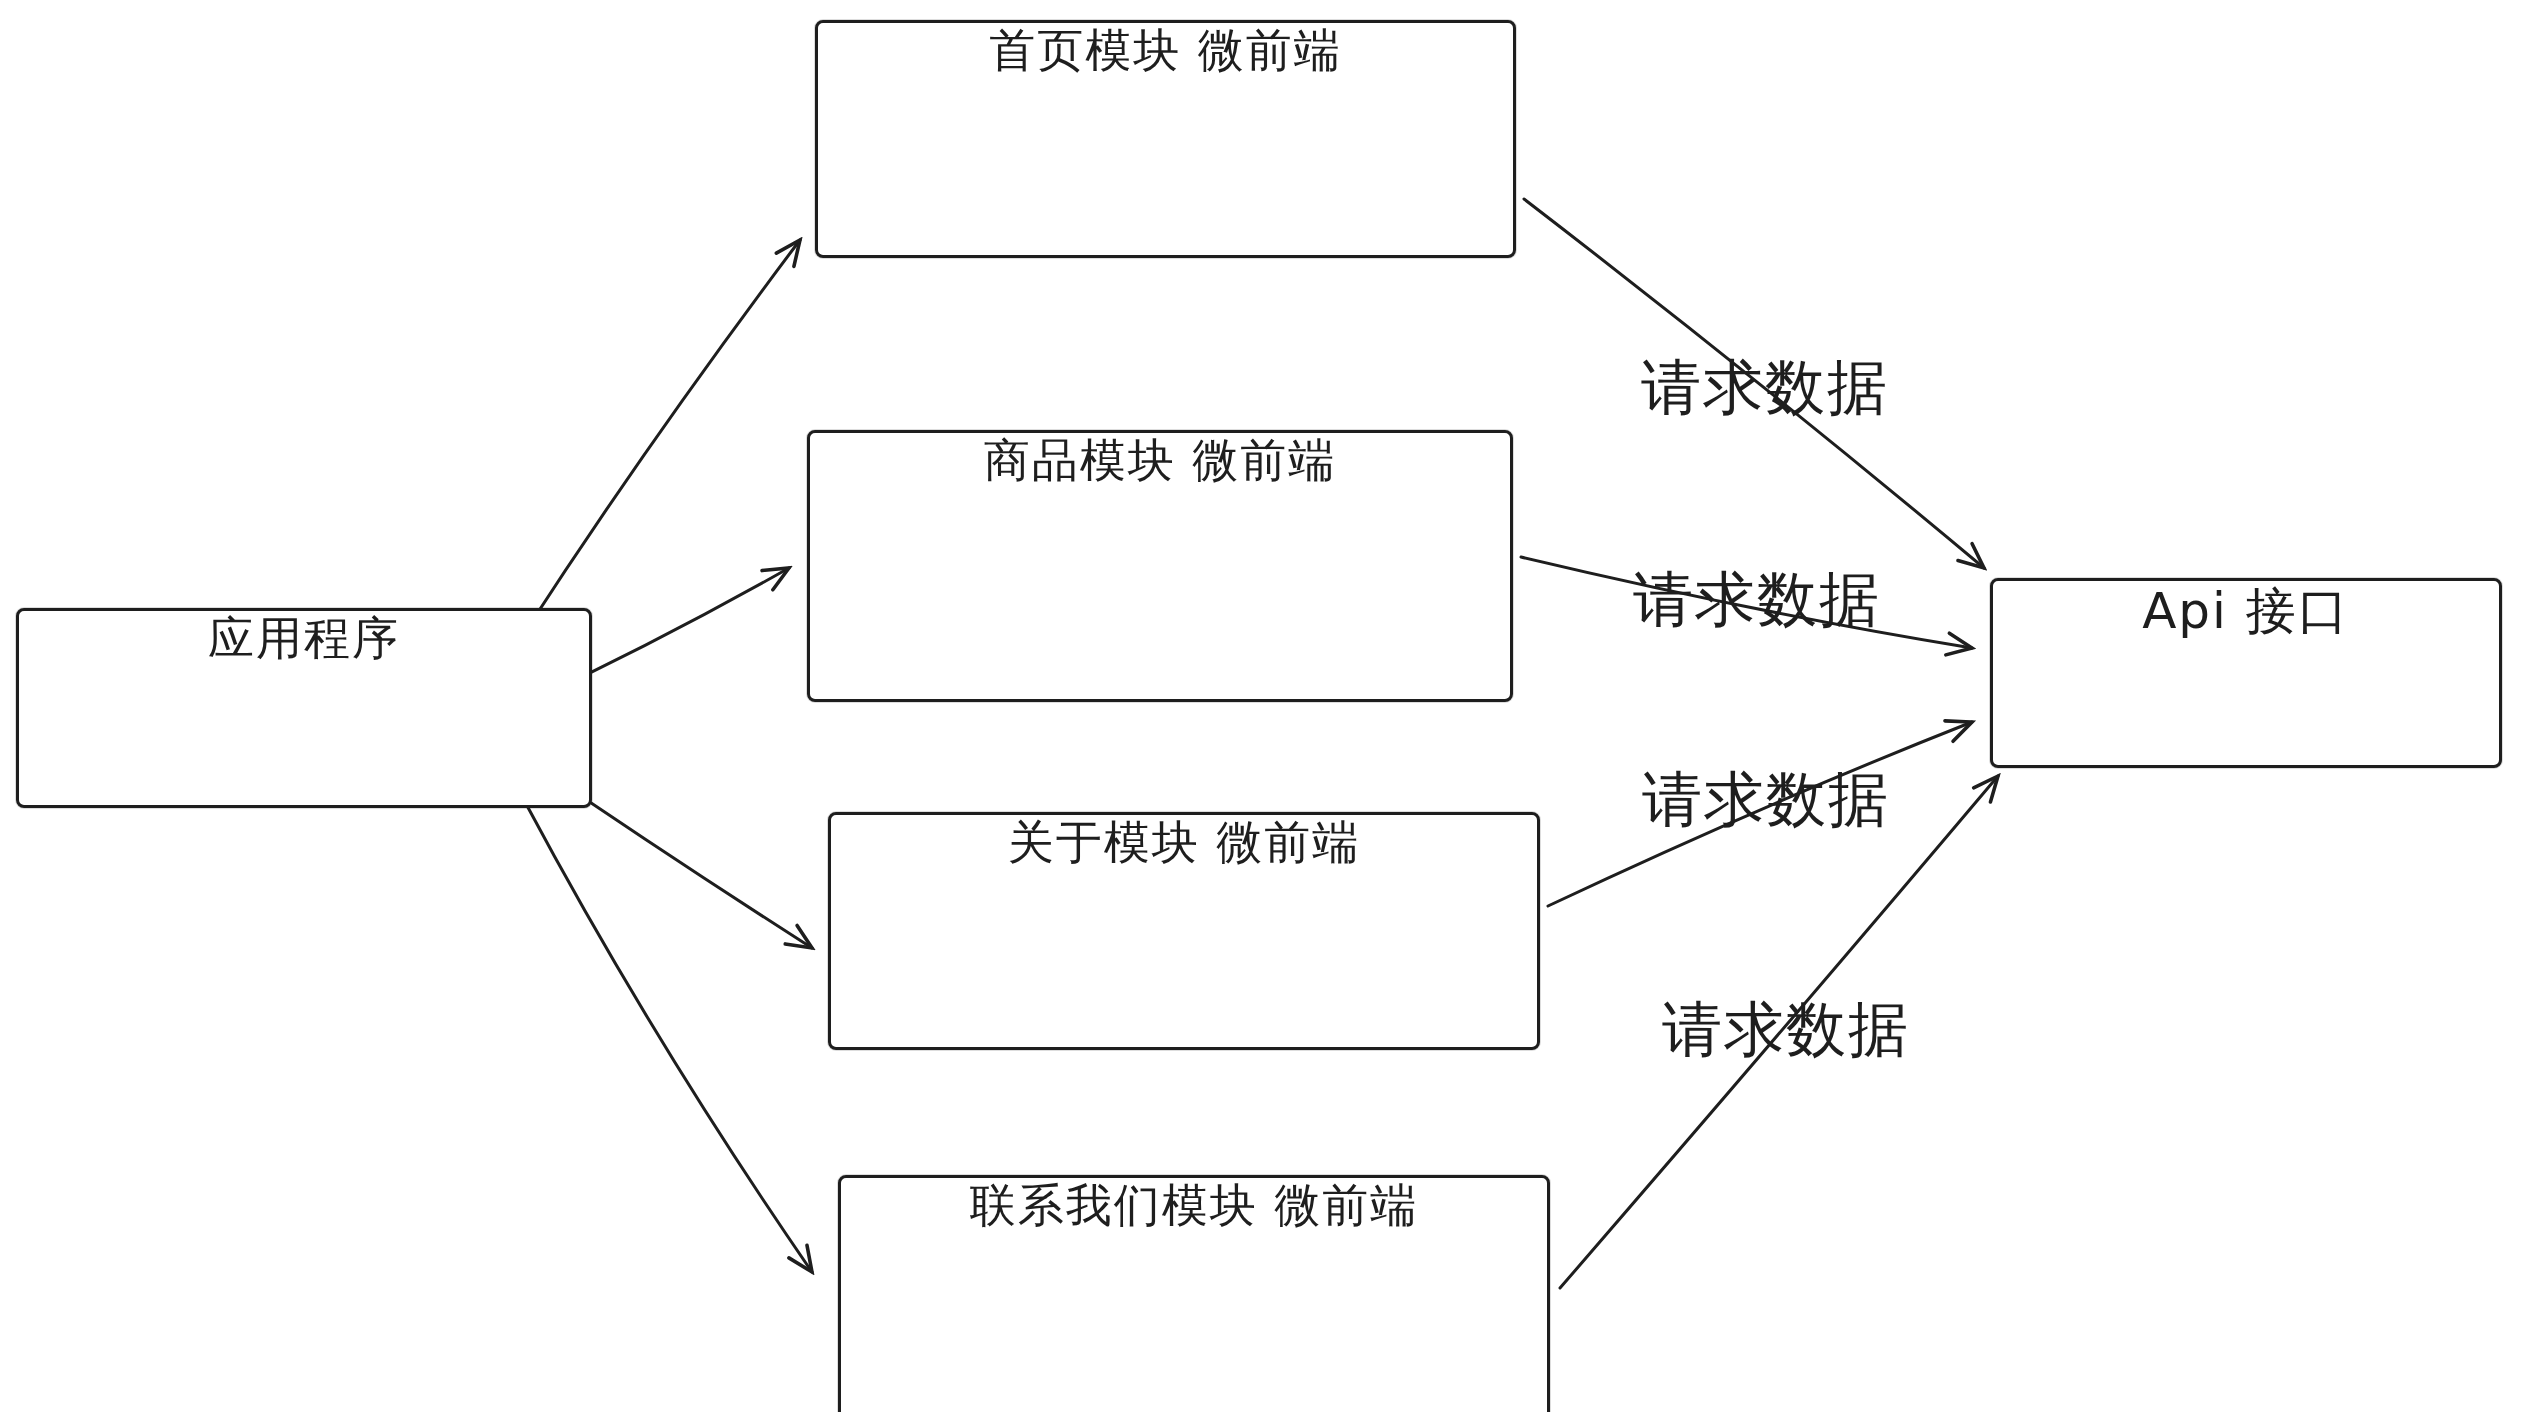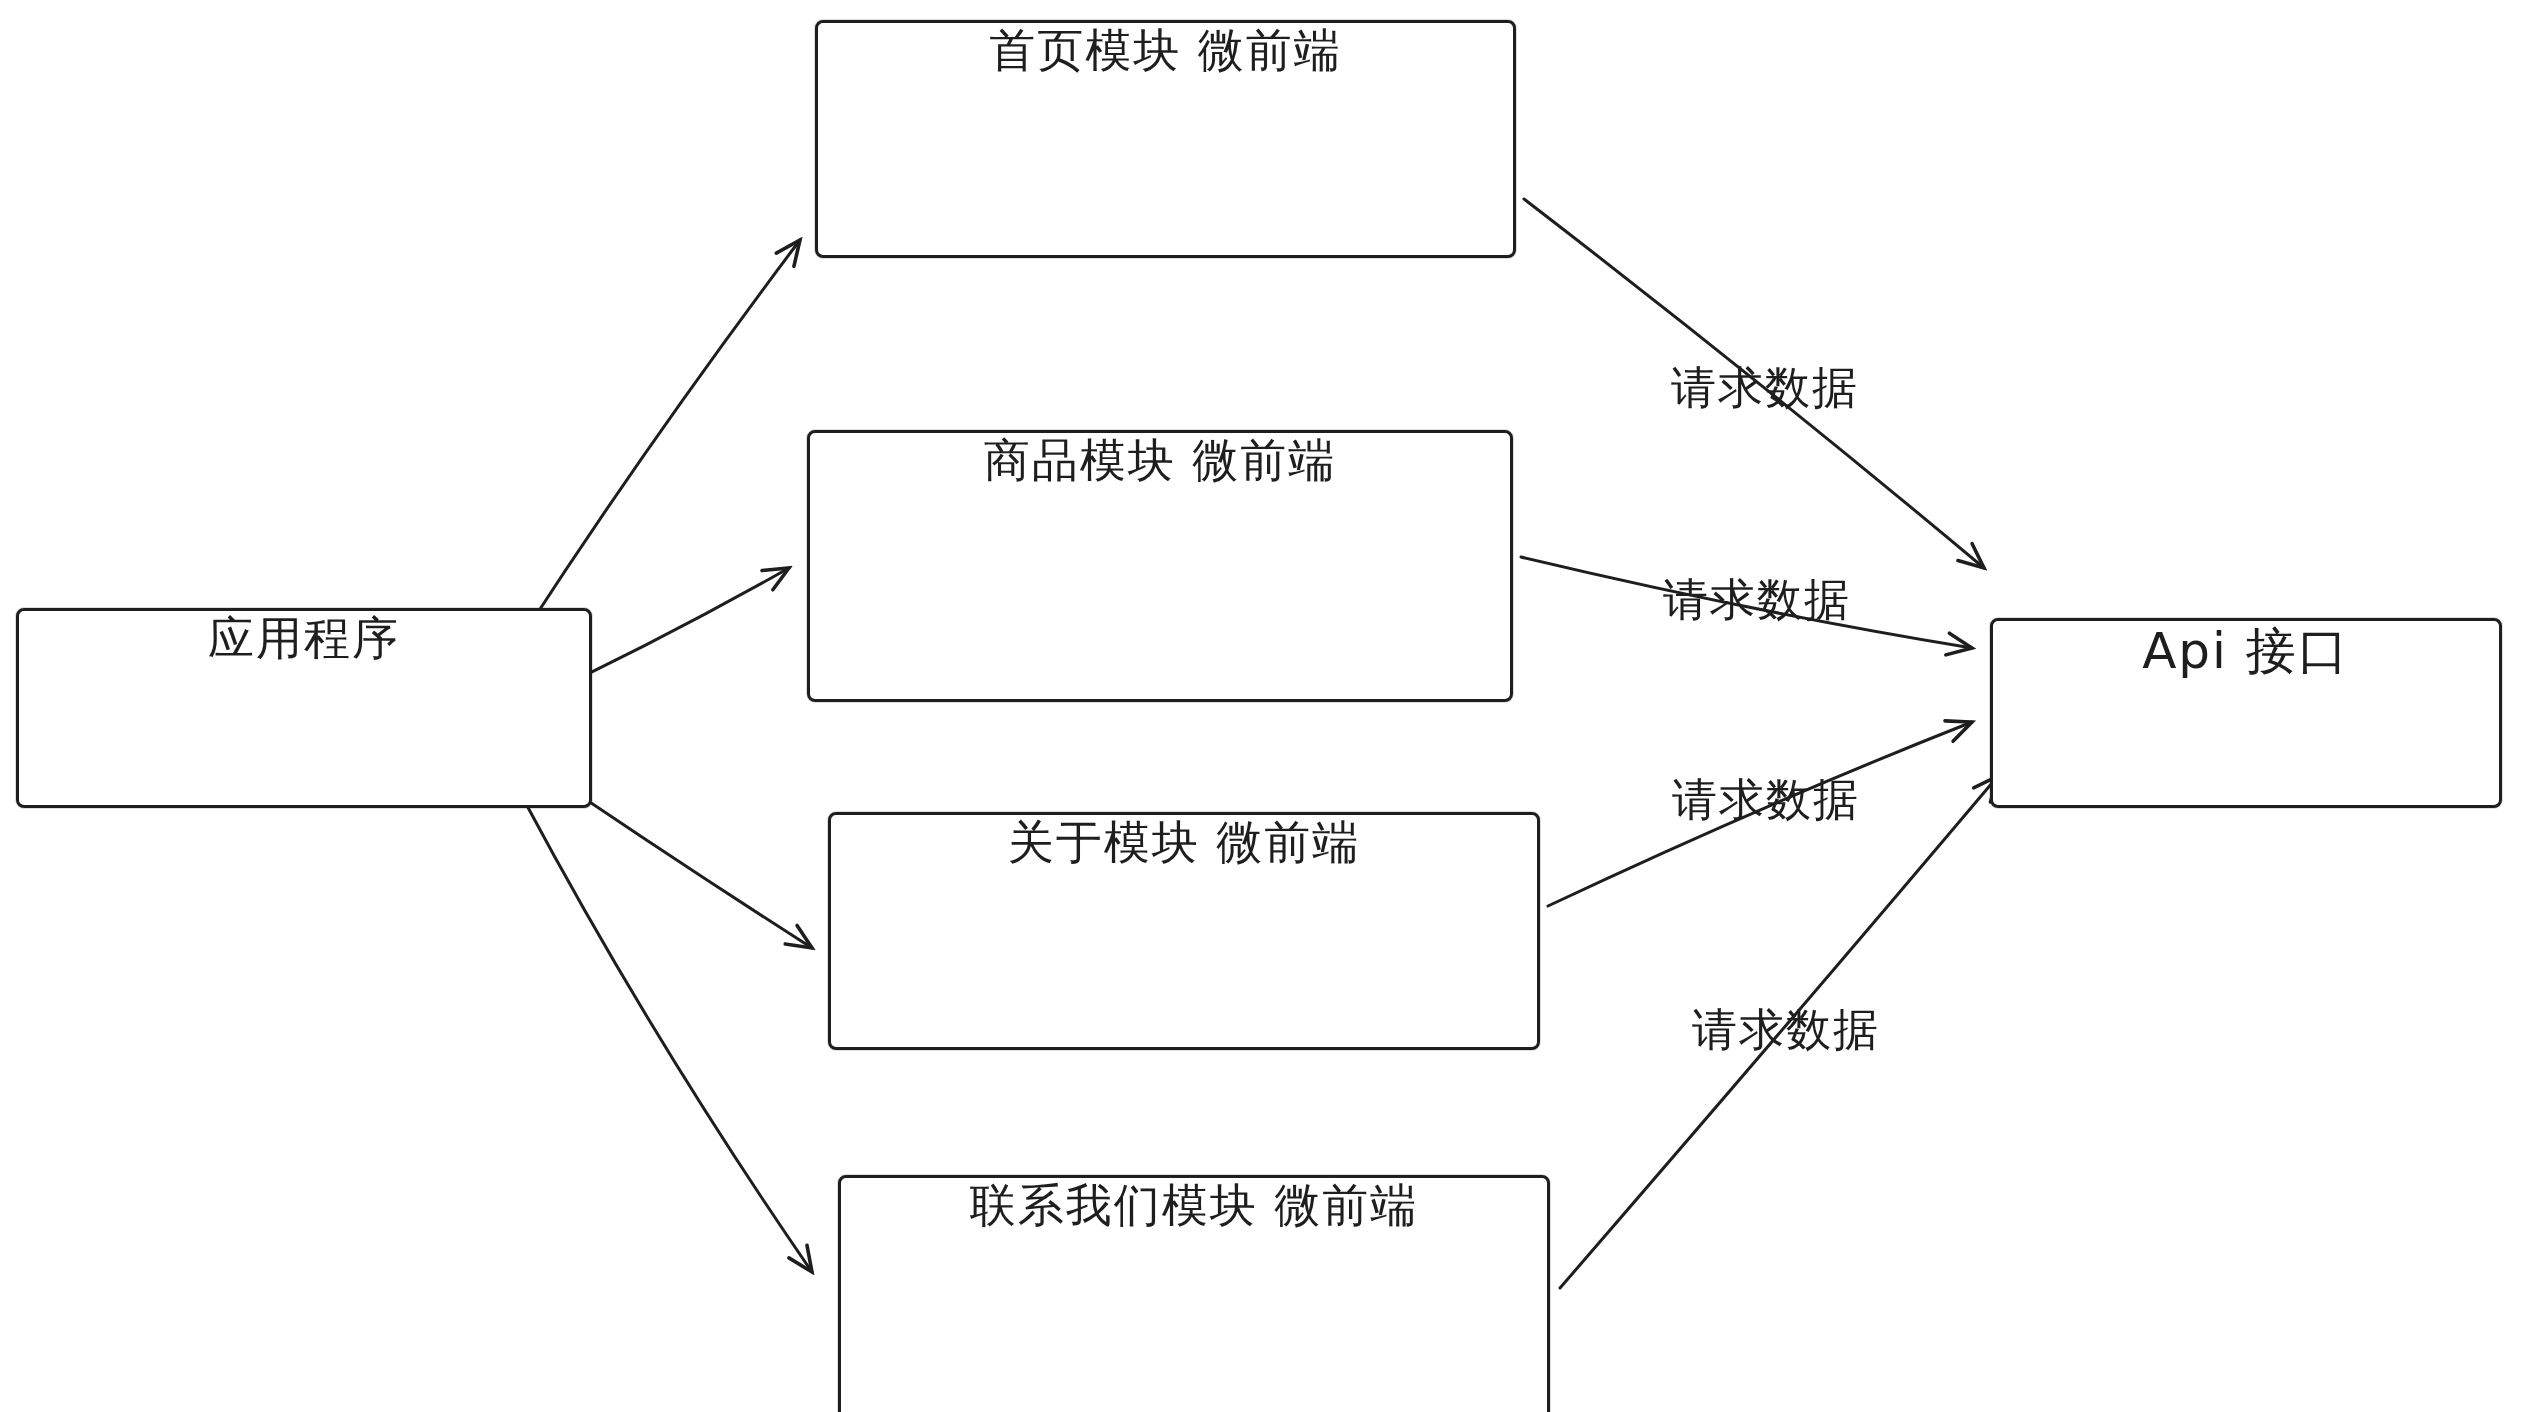--- a/index.html
+++ b/index.html
@@ -42,25 +42,25 @@
     font-size: 46px;
     letter-spacing: 2px;
     line-height: 1.2;
     box-shadow: 0 0 0 1px rgba(30,30,30,0.15);
   }
   .node-app      { left: 16px;   top: 608px;  width: 576px; height: 200px; }
   .node-home     { left: 815px;  top: 20px;   width: 701px; height: 238px; }
   .node-product  { left: 807px;  top: 430px;  width: 706px; height: 272px; }
   .node-about    { left: 828px;  top: 812px;  width: 712px; height: 238px; }
   .node-contact  { left: 838px;  top: 1175px; width: 712px; height: 272px; }
-  .node-api      { left: 1990px; top: 578px;  width: 512px; height: 190px; font-size: 50px; margin-top: 40px; }
+  .node-api      { left: 1990px; top: 578px;  width: 512px; height: 190px; font-size: 50px; }
   .edge-label {
     position: absolute;
     transform: translate(-50%, -50%);
-    font-size: 45px;
+    font-size: 60px;
     letter-spacing: 2px;
     white-space: nowrap;
     background: transparent;
   }
   .edge-label-1 { left: 1765px; top: 388px; }
   .edge-label-2 { left: 1757px; top: 600px; }
   .edge-label-3 { left: 1766px; top: 800px; }
   .edge-label-4 { left: 1786px; top: 1030px; }
 </style>
 </head>

